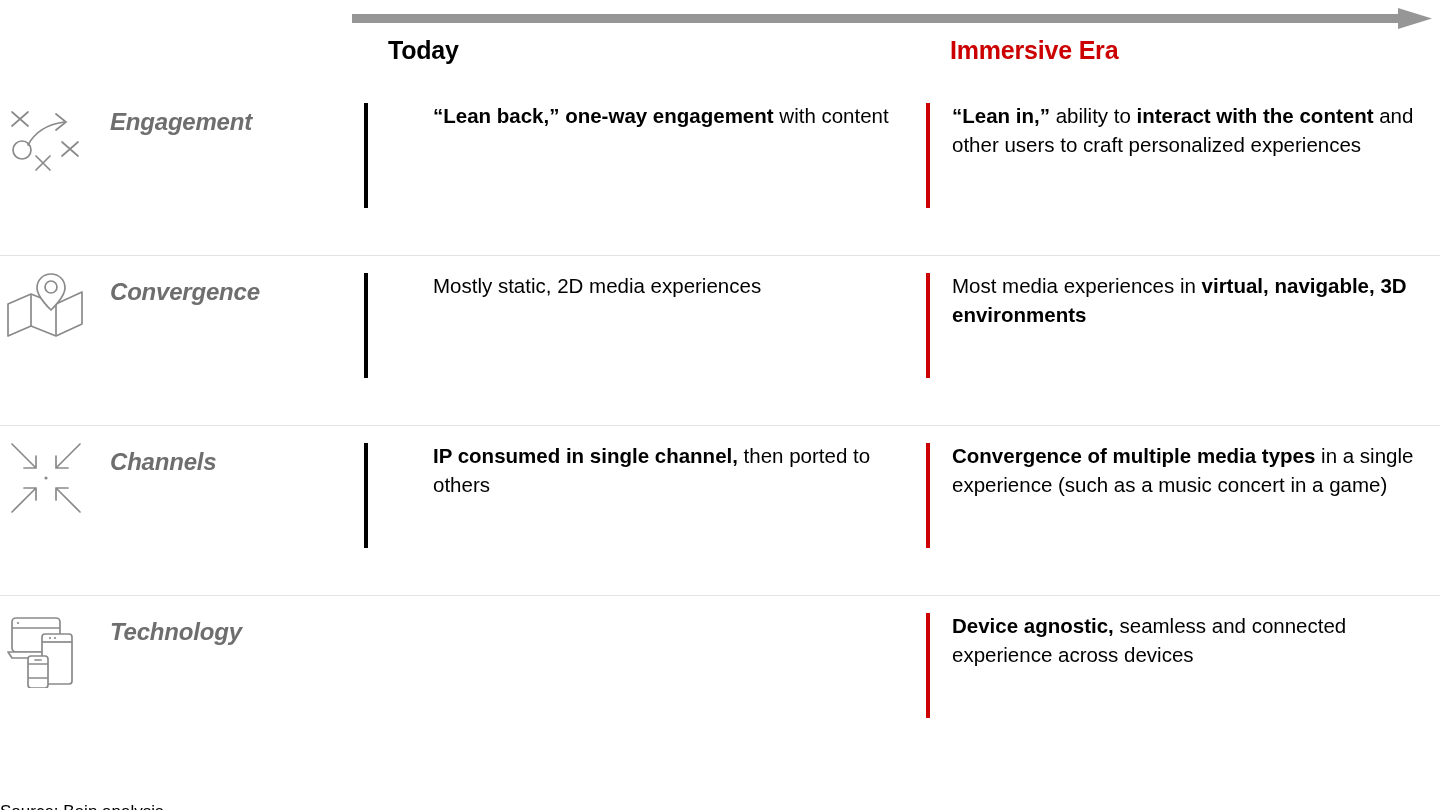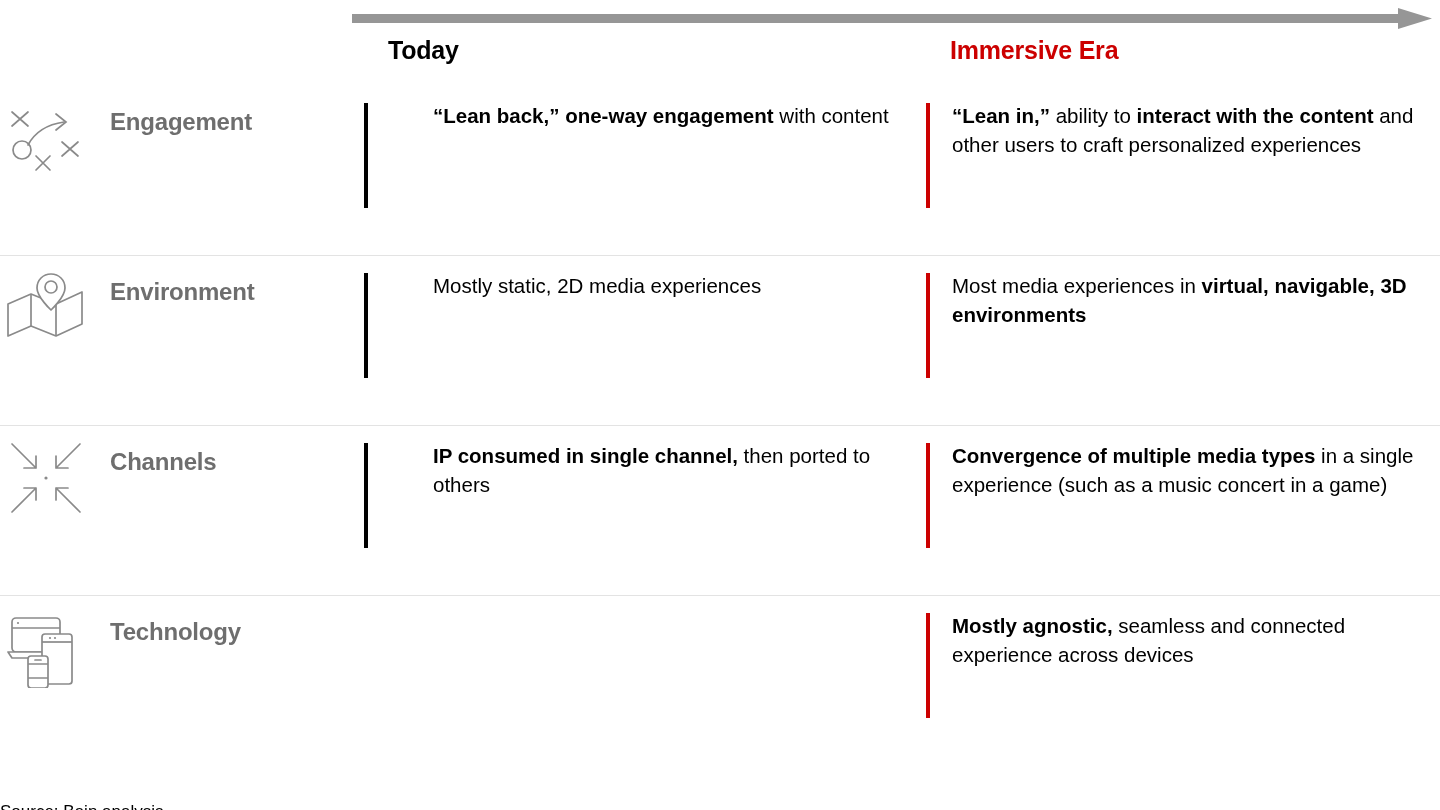--- a/index.html
+++ b/index.html
@@ -72,20 +72,21 @@
 
   .row-label {
     position: absolute;
     left: 110px;
     top: 22px;
     font-size: 24px;
     font-weight: bold;
     color: #6e6e6e;
     letter-spacing: -0.2px;
     white-space: nowrap;
+    font-style: italic;
   }
 
   .cell {
     position: absolute;
     top: 16px;
   }
   .cell .bar {
     position: absolute;
     left: 0;
     top: 1px;
@@ -155,21 +156,21 @@
     </div>
     <div class="row">
     <div class="row-icon">
     <svg width="80" height="80" viewBox="0 0 80 80" fill="none" stroke="#8a8a8a" stroke-width="1.7" stroke-linejoin="round">
       <path d="M2 36 L25 26 L50 36 L76 24 L76 56 L50 68 L25 58 L2 68 Z"></path>
       <path d="M25 26 L25 58 M50 36 L50 68"></path>
       <path d="M45 6 C53 6, 59 12, 59 20 C59 29, 45 42, 45 42 C45 42, 31 29, 31 20 C31 12, 37 6, 45 6 Z" fill="#ffffff"></path>
       <circle cx="45" cy="19" r="6"></circle>
     </svg>
       </div>
-    <div class="row-label">Environment</div>
+    <div class="row-label">Convergence</div>
     <div class="cell today">
       <div class="bar"></div>
       <div class="txt">Mostly static, 2D media experiences</div>
     </div>
     <div class="cell future">
       <div class="bar"></div>
       <div class="txt">Most media experiences in <b>virtual, navigable, 3D environments</b></div>
     </div>
     </div>
     <div class="row">
@@ -204,18 +205,18 @@
       <circle cx="44" cy="30" r="1.1" fill="#8a8a8a" stroke="none"></circle>
       <circle cx="49" cy="30" r="1.1" fill="#8a8a8a" stroke="none"></circle>
       <rect x="22" y="48" width="20" height="32" rx="3" fill="#ffffff"></rect>
       <path d="M22 56 L42 56 M22 70 L42 70"></path>
       <path d="M29 52 L35 52" stroke-linecap="round"></path>
     </svg>
       </div>
     <div class="row-label">Technology</div>
     <div class="cell future">
       <div class="bar"></div>
-      <div class="txt"><b>Mostly agnostic,</b> seamless and connected experience across devices</div>
+      <div class="txt"><b>Device agnostic,</b> seamless and connected experience across devices</div>
     </div>
     </div>
   </div>
 
 <div class="source">Source: Bain analysis</div>
 
 </body></html>

